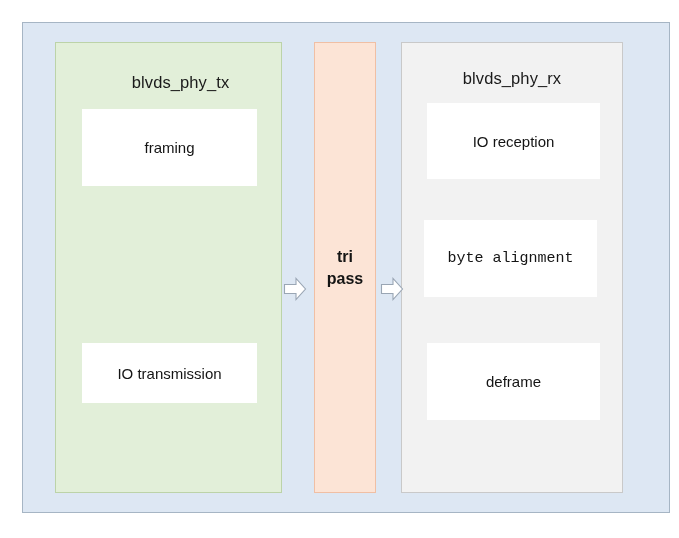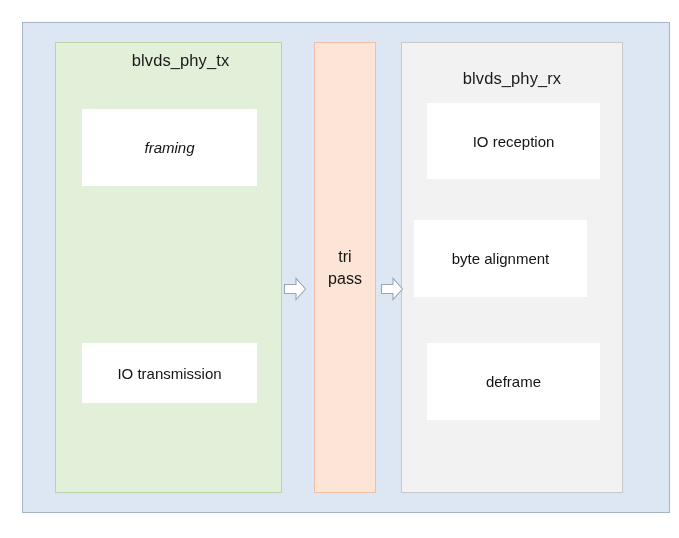--- a/index.html
+++ b/index.html
@@ -39,62 +39,63 @@
     left: 32px;
     width: 227px;
     background: #e2efd9;
     border-color: #bcd3a8;
   }
   .panel-bridge {
     left: 291px;
     width: 62px;
     background: #fce4d6;
     border-color: #f0bfa4;
+    font-weight: bold;
   }
   .panel-rx {
     left: 378px;
     width: 222px;
     background: #f2f2f2;
     border-color: #c9c9c9;
   }
 
   .panel-title {
     position: absolute;
     left: 0;
     right: 0;
     text-align: center;
     color: #1a1a1a;
     font-size: 16.5px;
     letter-spacing: 0.1px;
     white-space: nowrap;
   }
-  .panel-tx .panel-title { top: 8px; padding-left: 24px; }
+  .panel-tx .panel-title { top: 30px; padding-left: 24px; }
   .panel-rx .panel-title { top: 26px; }
 
   
   .block {
     position: absolute;
     box-sizing: border-box;
     background: #ffffff;
     display: flex;
     align-items: center;
     justify-content: center;
     color: #141414;
     font-size: 15px;
     white-space: nowrap;
     border: 1px solid #ffffff;
   }
 
   
-  .block-framing      { left: 26px; top: 66px;  width: 175px; height: 77px; font-style: italic; }
+  .block-framing      { left: 26px; top: 66px;  width: 175px; height: 77px; }
   .block-iotx         { left: 26px; top: 300px; width: 175px; height: 60px; }
 
   
   .block-iorx         { left: 25px; top: 60px;  width: 173px; height: 76px; text-align: center; }
-  .block-bytealign    { left: 12px; top: 177px; width: 173px; height: 77px; }
+  .block-bytealign    { left: 22px; top: 177px; width: 173px; height: 77px; font-family: Liberation Mono, monospace; }
   .block-deframe      { left: 25px; top: 300px; width: 173px; height: 77px; }
 
   
   .bridge-label {
     position: absolute;
     left: 0;
     right: 0;
     top: 203px;
     text-align: center;
     color: #141414;

